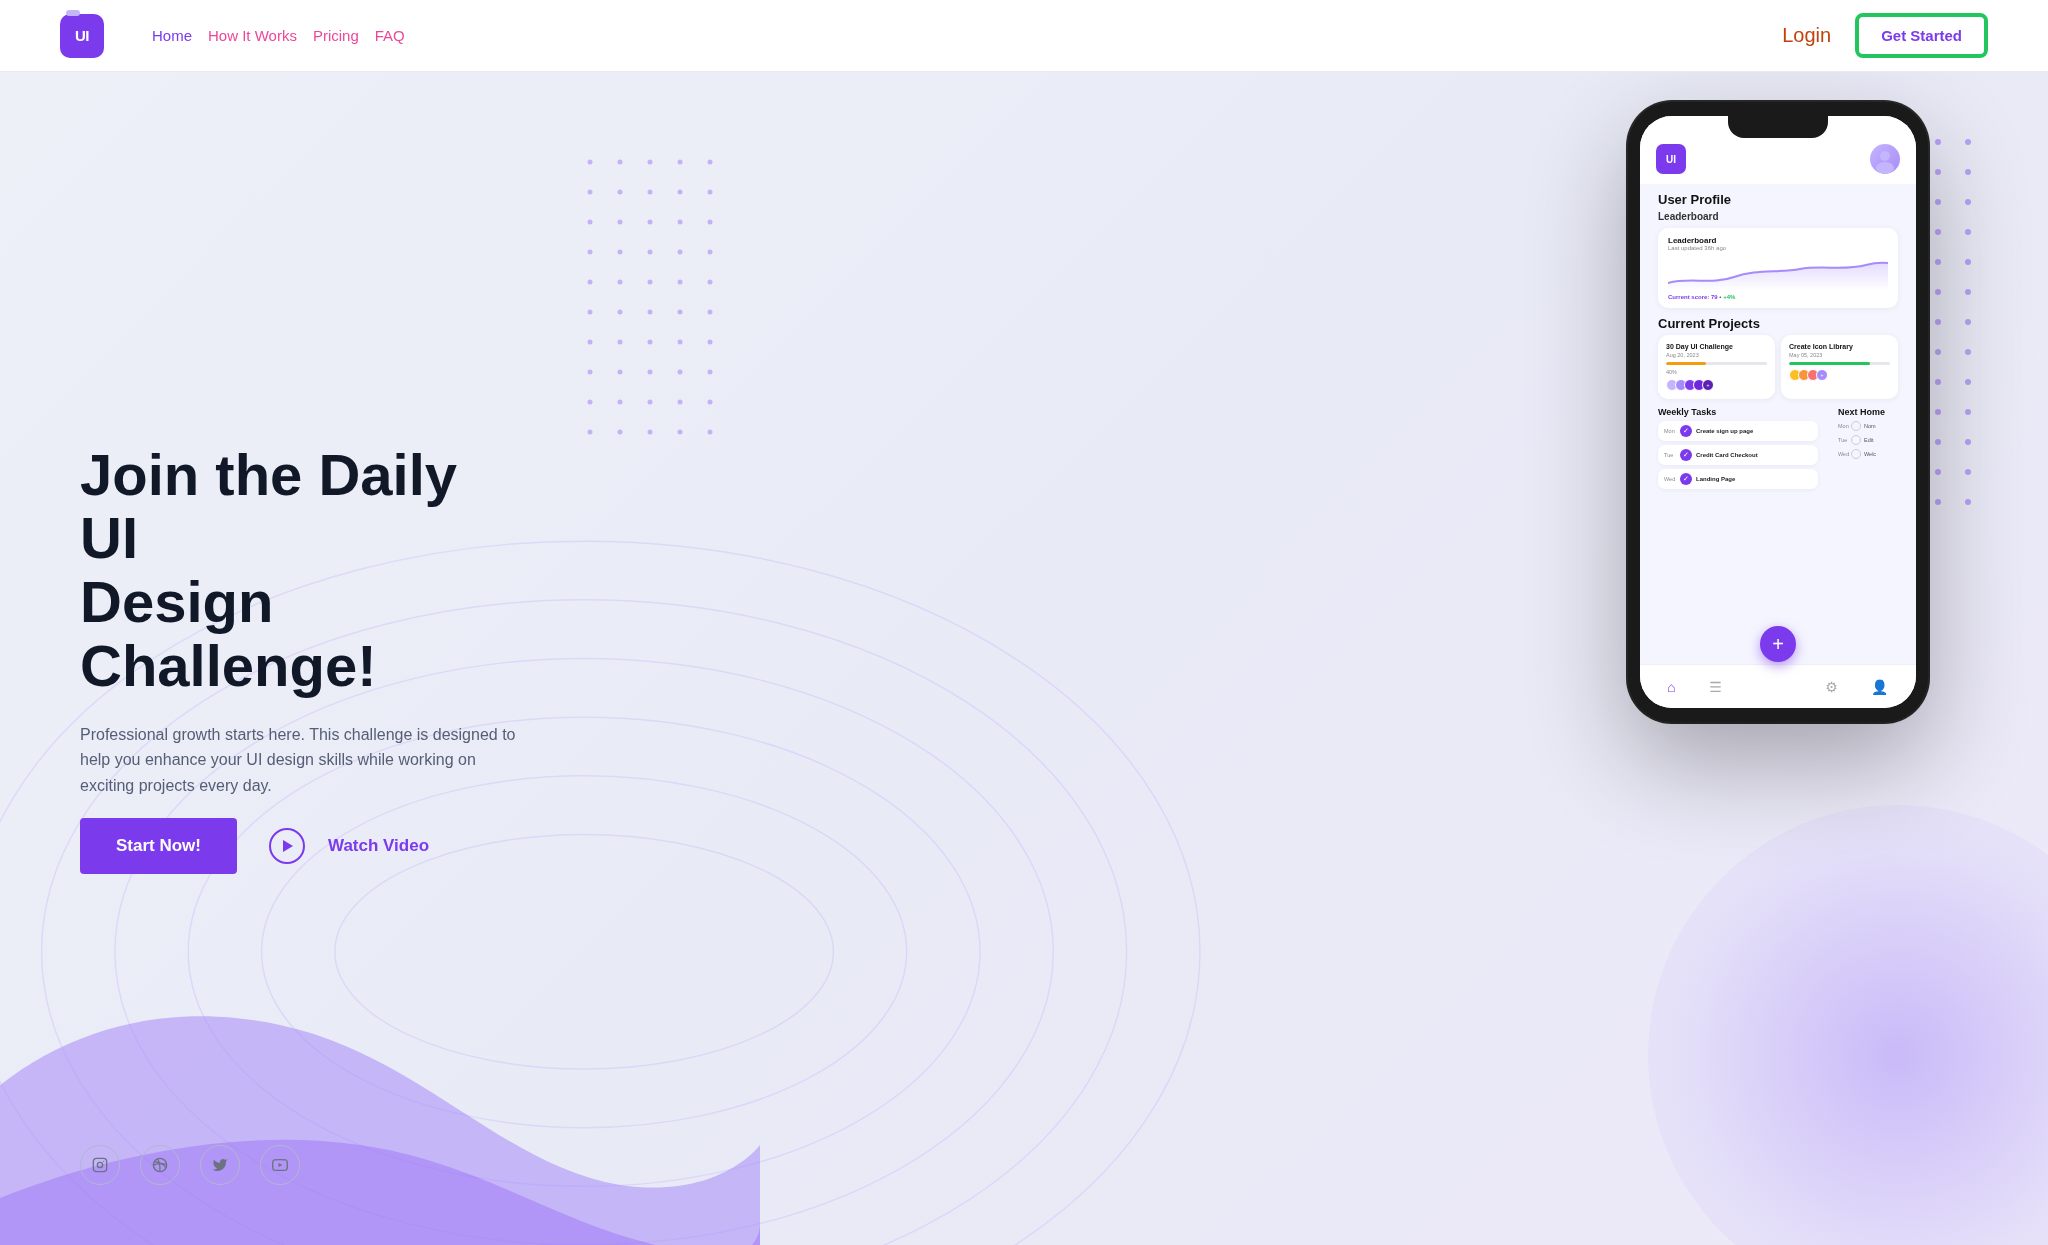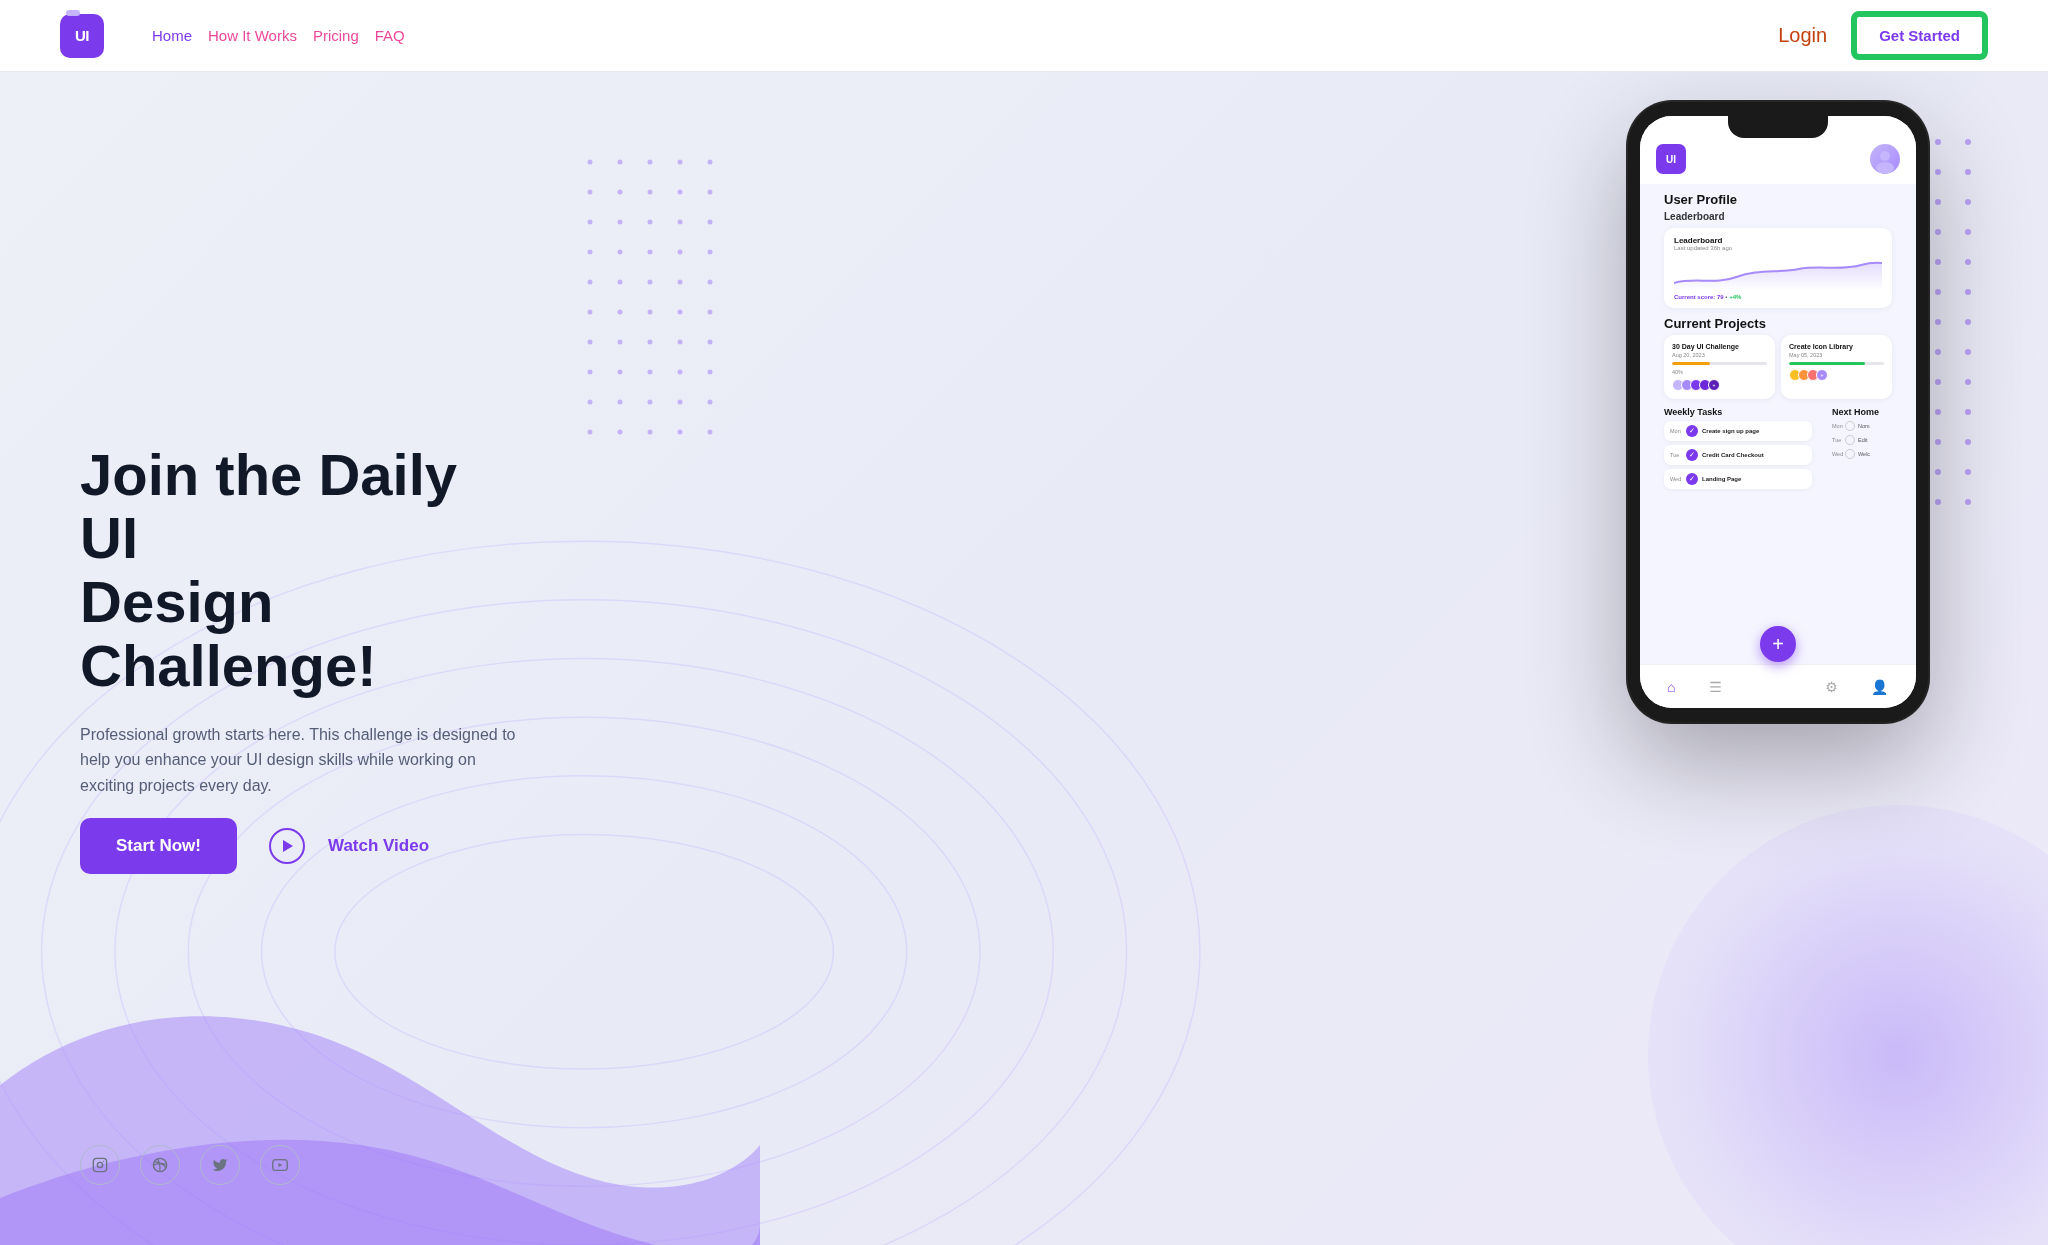--- a/index.html
+++ b/index.html
@@ -63,21 +63,21 @@
       align-items: center;
       gap: 24px;
     }
     .nav-login {
       font-size: 20px;
       color: #c2410c;
       cursor: pointer;
     }
     .nav-get-started {
       padding: 10px 22px;
-      border: 6px solid #22c55e;
+      border: 4px solid #22c55e;
       border-radius: 8px;
       background: transparent;
       color: #7c3aed;
       font-size: 15px;
       font-weight: 600;
       cursor: pointer;
     }
 
     
     .hero {
@@ -145,21 +145,21 @@
     .hero-buttons {
       display: flex;
       align-items: center;
       gap: 32px;
     }
     .btn-start {
       padding: 18px 36px;
       background: #7c3aed;
       color: #fff;
       border: none;
-      border-radius: 10px;
+      border-radius: 4px;
       font-size: 17px;
       font-weight: 700;
       cursor: pointer;
     }
     .btn-video {
       display: flex;
       align-items: center;
       gap: 23px;
       color: #7c3aed;
       font-size: 17px;
@@ -273,21 +273,21 @@
       overflow: hidden;
       display: flex;
       align-items: center;
       justify-content: center;
       color: #fff;
       font-size: 14px;
     }
 
     
     .phone-content {
-      padding: 8px 24px;
+      padding: 8px 18px;
       overflow: hidden;
     }
     .phone-section-title {
       font-size: 13px;
       font-weight: 800;
       color: #111;
       margin-bottom: 4px;
     }
     .phone-sub-title {
       font-size: 10px;

